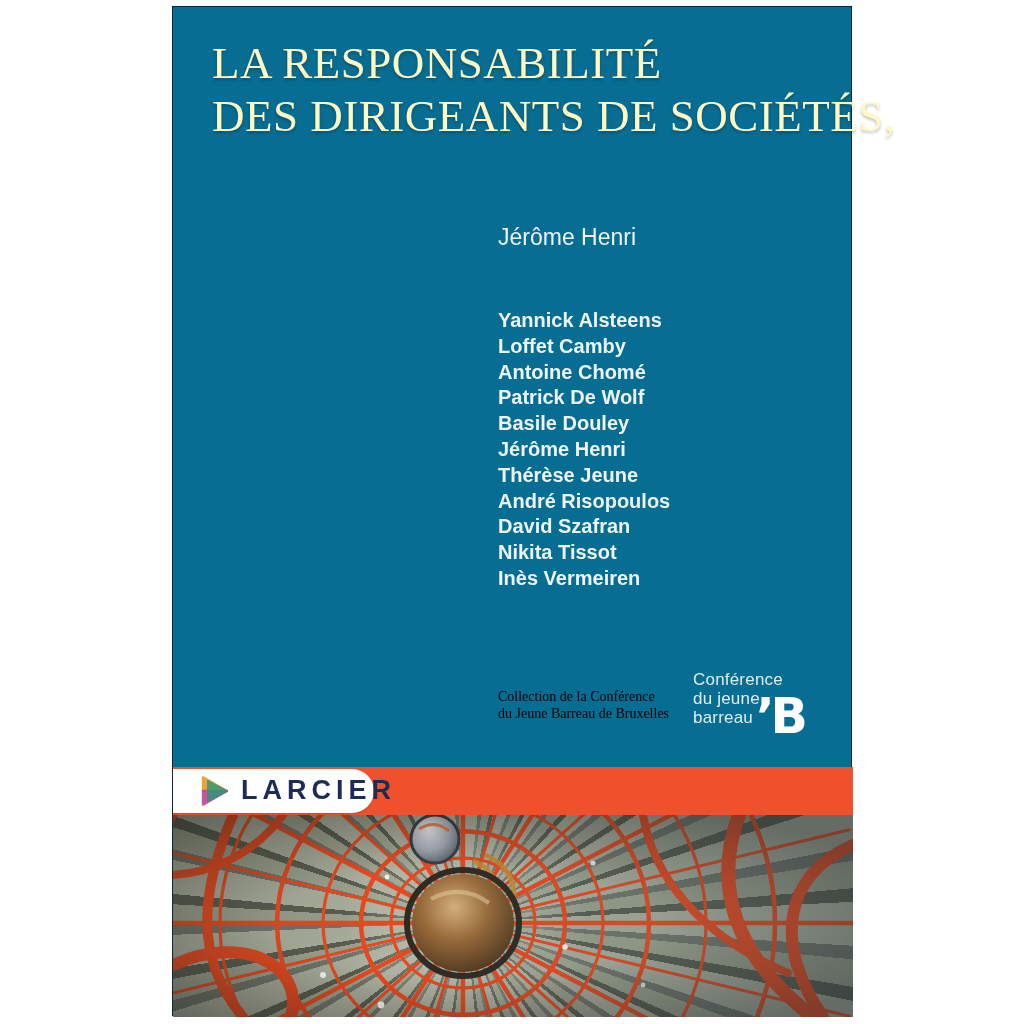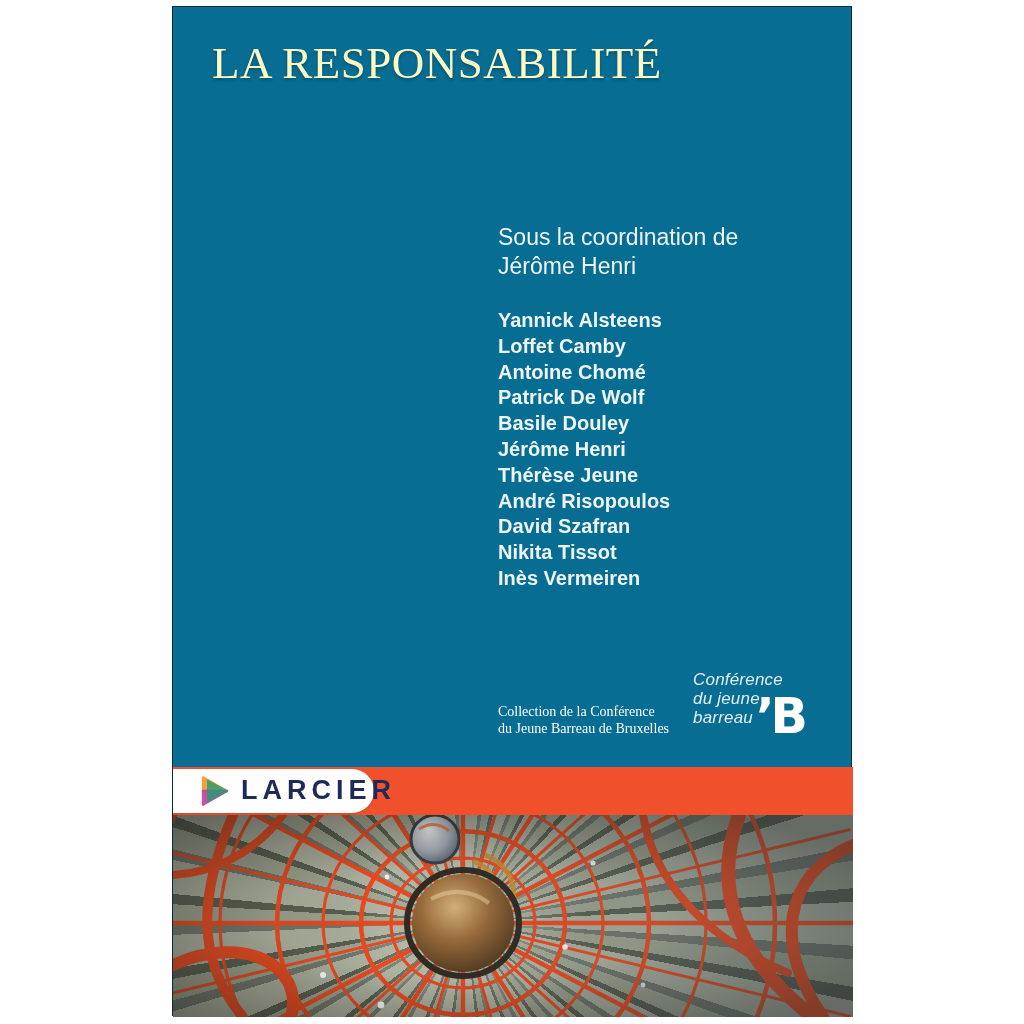--- a/index.html
+++ b/index.html
@@ -23,27 +23,27 @@
     position:absolute;left:325px;top:216px;color:#eef5f7;
     font-size:23px;line-height:29px;font-weight:400;
   }
   
   .authors{
     position:absolute;left:325px;top:301px;margin:0;padding:0;list-style:none;
     color:#eef5f7;font-size:20px;line-height:25.8px;font-weight:700;
   }
   
   .collection{
-    position:absolute;left:325px;top:696px;color:#ffffff;
+    position:absolute;left:325px;top:681px;color:#000000;
     font-family:"Liberation Serif",serif;font-size:14px;line-height:17px;
   }
   
   .conf-text{
     position:absolute;left:520px;top:663px;color:#e2edf2;
-    font-size:17px;line-height:19px;letter-spacing:.2px;font-style:italic;
+    font-size:17px;line-height:19px;letter-spacing:.2px;
   }
   .conf-mono{
     position:absolute;left:583px;top:684px;color:#ffffff;
     font-family:"DejaVu Sans",sans-serif;font-weight:700;font-size:49px;line-height:52px;
     letter-spacing:-4px;
   }
   
   .band{position:absolute;left:0;top:760px;width:680px;height:64px;background:#f0512c;}
   .pill{
     position:absolute;left:0;top:2px;width:201px;height:44px;background:#ffffff;
@@ -74,24 +74,24 @@
   .photo svg{position:absolute;inset:0;}
 </style>
 </head>
 <body>
 
 <div class="cover">
 
   <div class="title">
 
   <div>LA RESPONSABILITÉ</div>
+      <div>DES DIRIGEANTS DE SOCIÉTÉS,</div>
     </div>
 
   <div class="coord">
-    <div>Sous la coordination de</div>
     <div>Jérôme Henri</div>
   </div>
 
   <ul class="authors">
 
   <li>Yannick Alsteens</li>
       <li>Loffet Camby</li>
       <li>Antoine Chomé</li>
       <li>Patrick De Wolf</li>
       <li>Basile Douley</li>

